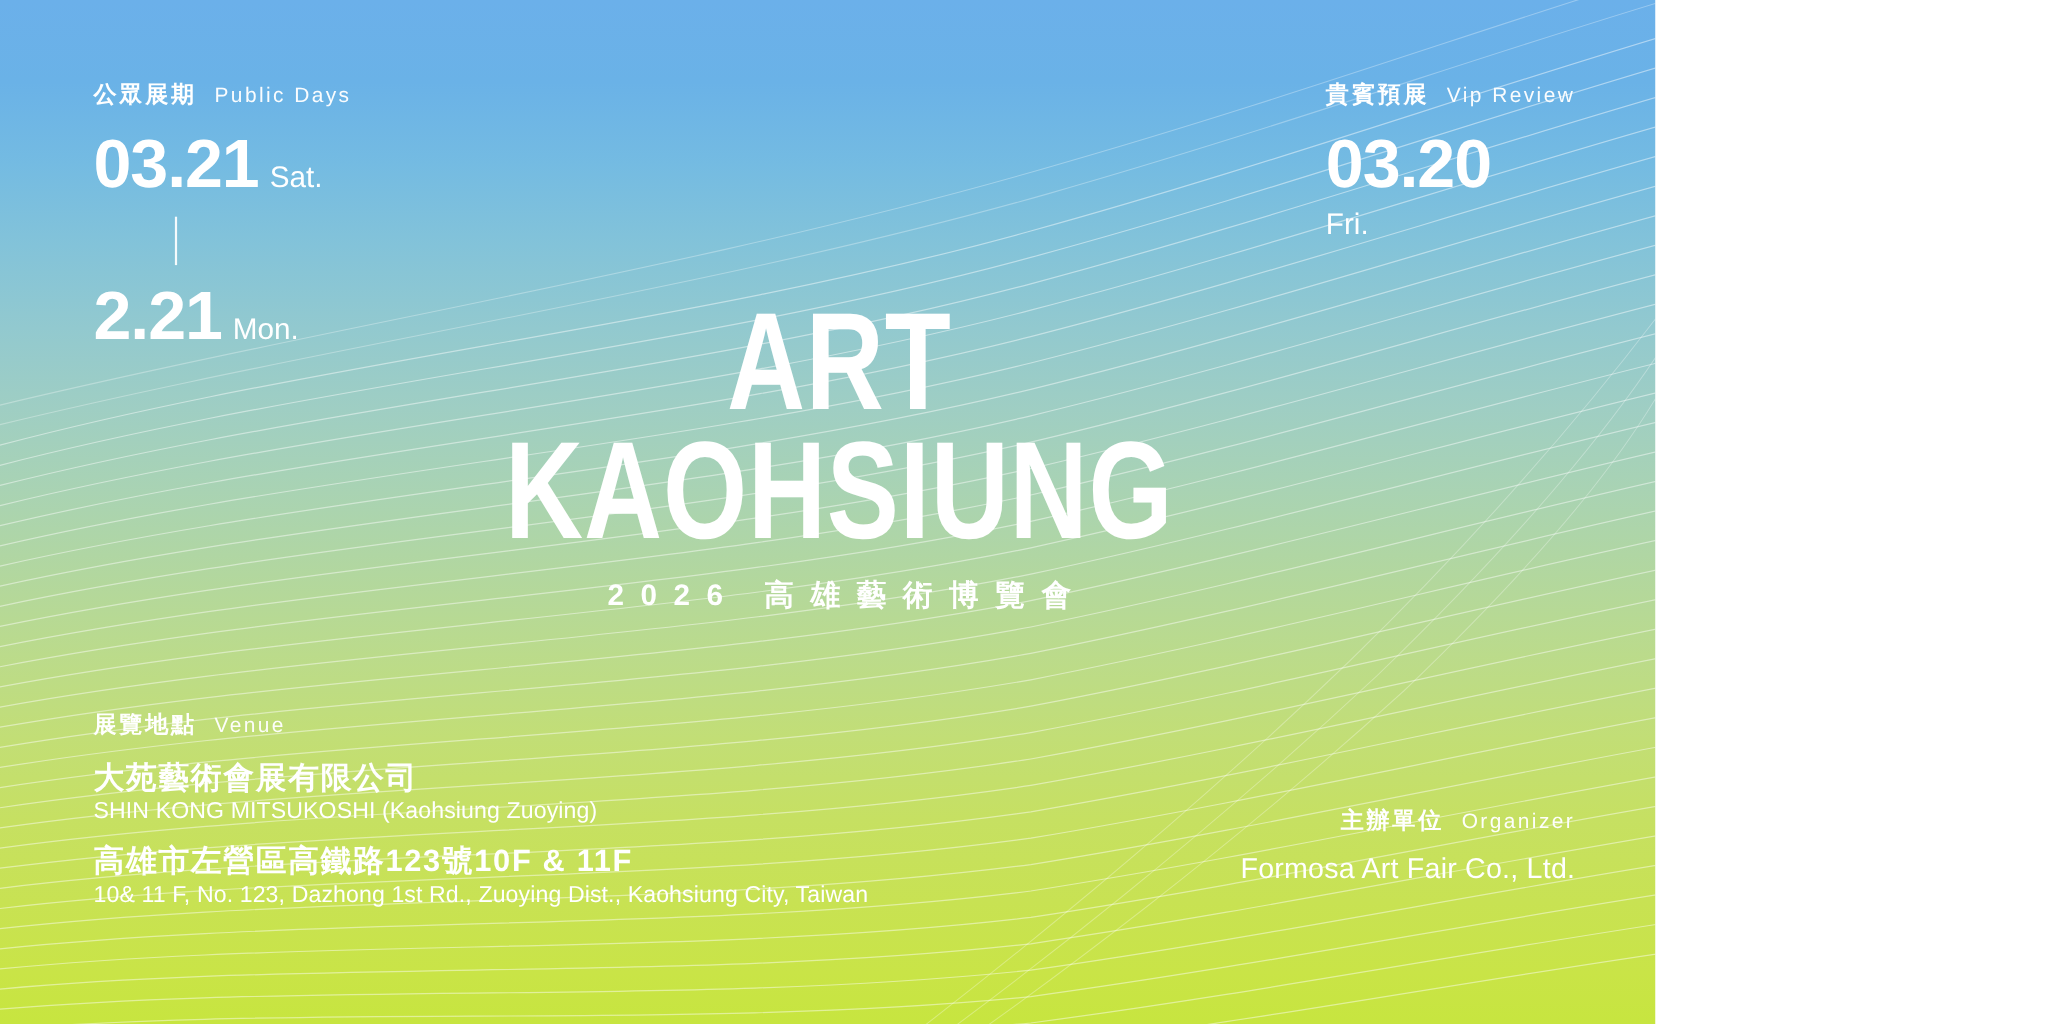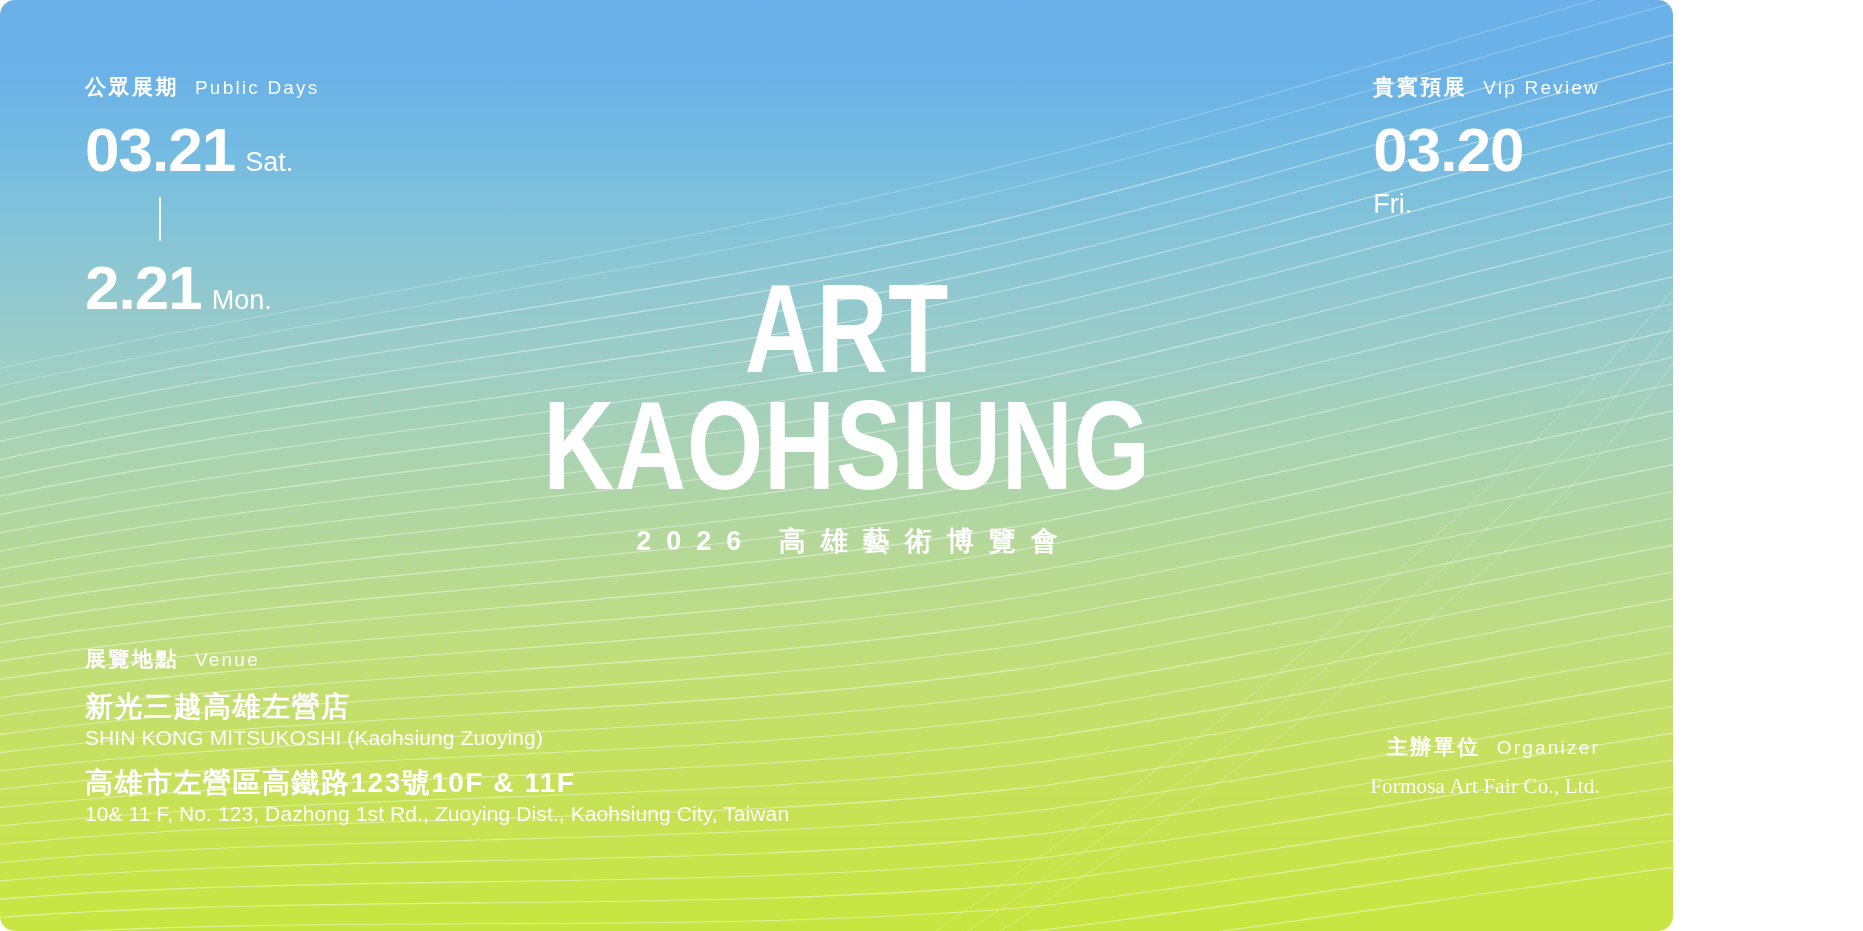--- a/index.html
+++ b/index.html
@@ -3,26 +3,25 @@
 <meta charset="utf-8">
 <title>ART KAOHSIUNG 2026</title>
 <style>
   html, body {
     margin: 0;
     padding: 0;
     background: #ffffff;
   }
   #poster {
     position: relative;
-    width: 1673px;
+    width: 1505px;
     height: 931px;
     overflow: hidden;
     font-family: "Liberation Sans", "DejaVu Sans", sans-serif;
     color: #ffffff;
-    border-radius: 15px;
     -webkit-font-smoothing: antialiased;
   }
 
   
   .bg-gradient {
     position: absolute;
     inset: 0;
     background: linear-gradient(
       to bottom,
       #6bb0ea 0%,
@@ -168,26 +167,25 @@
   }
   #organizer .kicker { justify-content: flex-end; margin-bottom: 16px; }
   .org-zh {
     font-size: 30px;
     font-weight: 700;
     letter-spacing: 1.5px;
     line-height: 1.22;
     white-space: nowrap;
   }
   .org-en {
-    font-size: 21px;
+    font-size: 26px;
     font-weight: 400;
     letter-spacing: 0.2px;
     line-height: 1.3;
     white-space: nowrap;
-    font-family: Liberation Serif, serif;
   }
 </style>
 </head>
 <body>
 
 <div id="poster">
 
   <div class="bg-gradient"></div>
 
   <div class="bg-waves">
@@ -268,21 +266,21 @@
     <div class="title-line" id="title-kaohsiung">KAOHSIUNG</div>
     <div id="title-sub">2026 高雄藝術博覽會</div>
   </div>
 
   <div class="block" id="venue">
     <div class="kicker">
       <span class="zh">展覽地點</span>
       <span class="en">Venue</span>
     </div>
     <div class="venue-group">
-      <div class="venue-zh">新光三越高雄左營店</div>
+      <div class="venue-zh">大苑藝術會展有限公司</div>
       <div class="venue-en">SHIN KONG MITSUKOSHI (Kaohsiung Zuoying)</div>
     </div>
     <div class="venue-group">
       <div class="venue-zh">高雄市左營區高鐵路123號10F &amp; 11F</div>
       <div class="venue-en">10&amp; 11 F, No. 123, Dazhong 1st Rd., Zuoying Dist., Kaohsiung City, Taiwan</div>
     </div>
   </div>
 
   <div class="block" id="organizer">
     <div class="kicker">

